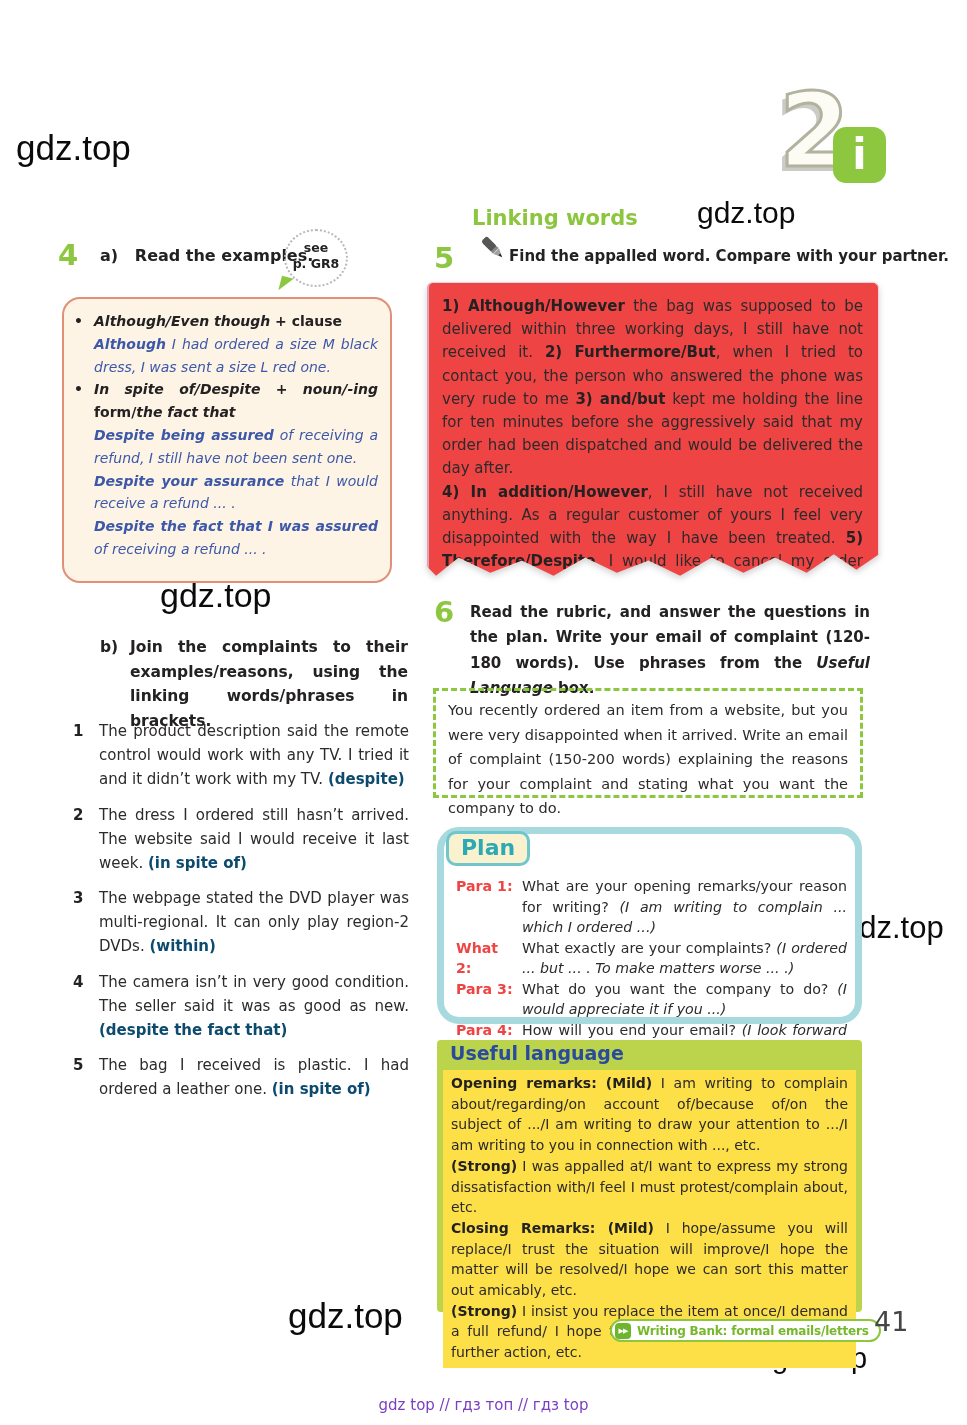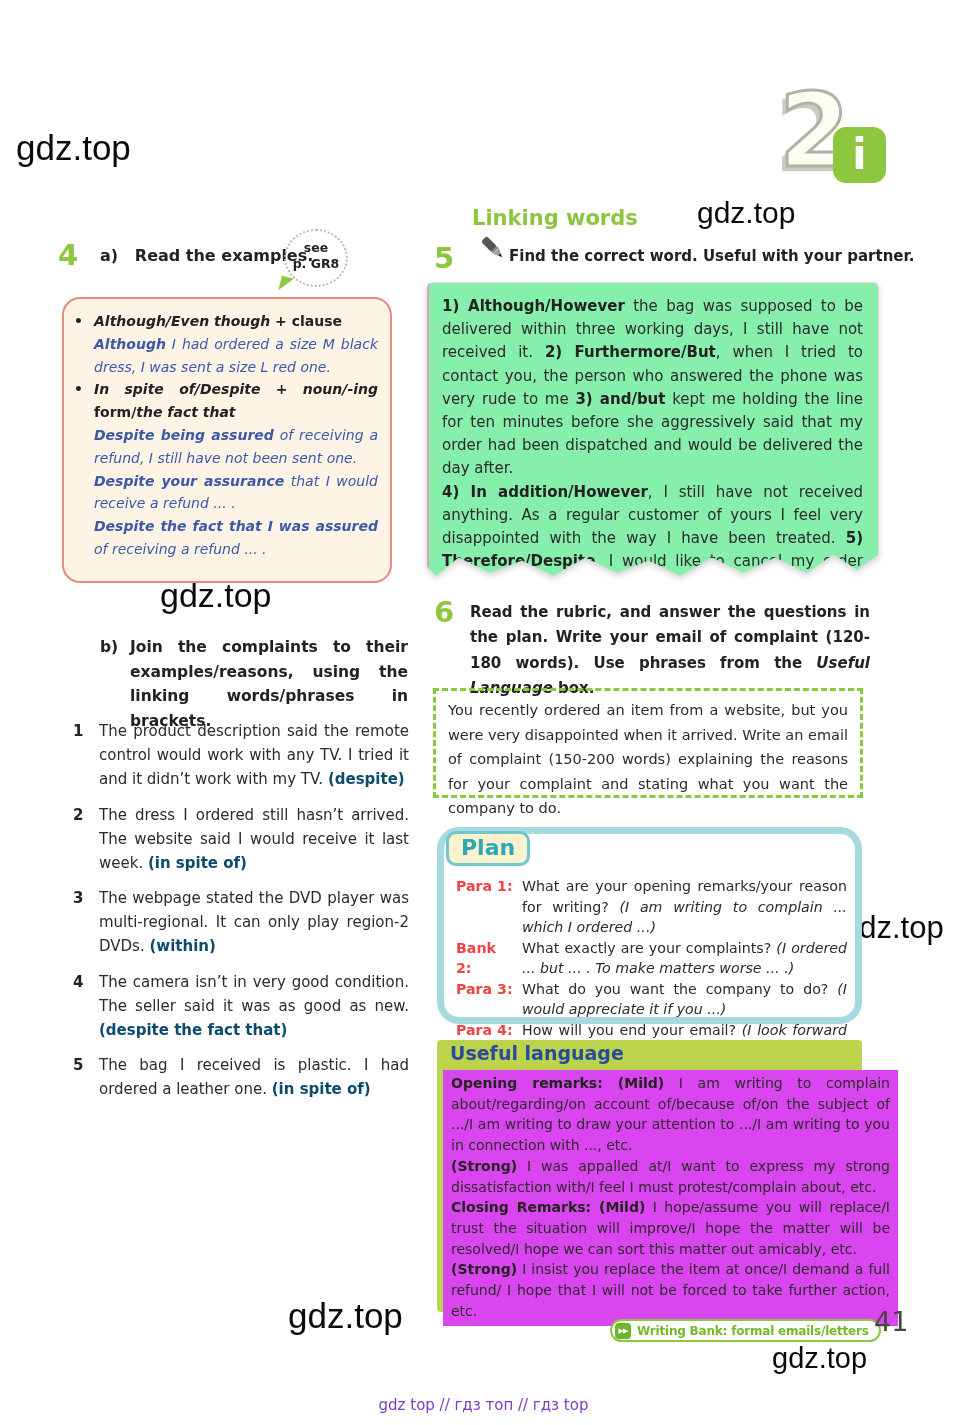--- a/index.html
+++ b/index.html
@@ -42,21 +42,21 @@
   .complaints{position:absolute;left:73px;top:719px;width:336px;}
   .c-item{display:grid;grid-template-columns:26px 1fr;margin-bottom:11.5px;font-size:15px;line-height:24px;}
   .c-num{font-weight:700;color:#242122;}
   .c-text{text-align:justify;color:#2d2a2b;}
   .c-br{font-weight:700;color:#0c4a6e;}
   
   .pen{position:absolute;left:477px;top:234px;}
   .ex5-text{position:absolute;left:509px;top:247px;font-size:15px;font-weight:700;color:#242122;white-space:nowrap;}
   
   .letter-wrap{position:absolute;left:427px;top:282px;width:452px;height:306px;filter:drop-shadow(0 3px 3px rgba(0,0,0,.18));}
-  .letter{width:100%;height:100%;box-sizing:border-box;background:#86efac;
+  .letter{width:100%;height:100%;box-sizing:border-box;background:#ef4444;
           border-left:2px solid #dfa3b8;border-top:1px solid #ecd3dc;border-right:1px solid #ecd3dc;border-radius:6px 6px 0 0;
           padding:12px 15px 0 13px;font-size:15px;line-height:23.2px;text-align:justify;color:#2d2a2b;
           clip-path:polygon(0 0,100% 0,100% 89%,95% 94%,90% 89%,84% 95%,77% 90%,70% 95%,63% 90%,56% 96%,49% 91%,42% 95%,35% 90%,28% 96%,21% 91%,14% 95%,7% 90%,2% 96%,0 93%);}
   .letter p{margin:0;}
   
   .ex6-text{position:absolute;left:470px;top:600px;width:400px;font-size:15px;font-weight:700;line-height:25.3px;text-align:justify;color:#242122;}
   .ex6-text .bi{color:#242122;}
   
   .rubric{position:absolute;left:433px;top:688px;width:430px;height:110px;box-sizing:border-box;border:3px dashed #8dc63f;
           padding:7px 12px;font-size:14.5px;line-height:24.5px;text-align:justify;color:#2d2a2b;}
@@ -66,21 +66,21 @@
   .plan-tab{position:absolute;left:446px;top:831px;background:#faf2cf;border:3px solid #6fc6cd;border-radius:10px;
         padding:1px 12px 3px;font-size:22px;font-weight:700;color:#2ba9b5;}
   .plan-content{margin-top:42px;padding:0 8px 0 12px;}
   .plan-row{display:grid;grid-template-columns:60px 1fr;column-gap:6px;font-size:14.2px;line-height:20.5px;}
   .plan-label{font-weight:700;color:#ef4444;}
   .plan-q{text-align:justify;color:#2d2a2b;}
   .ital{font-style:italic;}
   
   .useful{position:absolute;left:437px;top:1040px;width:425px;height:272px;background:#bcd44c;border-radius:4px;}
   .useful-head{position:absolute;left:450px;top:1042px;font-size:19px;font-weight:700;color:#2a4a9c;}
-  .useful-inner{position:absolute;left:443px;top:1070px;width:455px;min-height:226px;box-sizing:border-box;background:#d946ef;
+  .useful-inner{position:absolute;left:443px;top:1070px;width:413px;min-height:226px;box-sizing:border-box;background:#fde047;
         padding:3px 8px 5px;font-size:14px;line-height:20.7px;text-align:justify;color:#2d2a2b;}
   .useful-inner p{margin:0;}
   
   .badge{position:absolute;left:610px;top:1319px;height:23px;box-sizing:border-box;display:flex;align-items:center;gap:6px;
         border:2px solid #8dc63f;border-radius:13px;background:#ffffff;padding:0 10px 0 3px;}
   .badge-icon{width:16px;height:16px;background:#6fb52c;border-radius:4px;color:#ffffff;font-size:7px;line-height:16px;
         text-align:center;letter-spacing:-1px;}
   .badge-label{font-size:12px;font-weight:700;color:#76b82c;white-space:nowrap;letter-spacing:-0.2px;}
   .page-num{position:absolute;left:864px;top:1306px;font-size:27px;color:#454545;margin-left:10px;}
   .footer{position:absolute;left:0;right:0;top:1396px;text-align:center;font-size:15px;color:#7a3fc2;}
@@ -164,21 +164,21 @@
   <div class="sec-head" style="left:472px;top:206px;">Linking words</div>
   <div class="ex-num" style="left:434px;top:244px;">5</div>
   <svg class="pen" width="32" height="30" viewBox="0 0 32 30">
     <g transform="rotate(-45 16 14)">
       <rect x="12" y="1" width="8" height="15" rx="2.5" fill="#565656"></rect>
       <rect x="12" y="15" width="8" height="3" fill="#8a8a8a"></rect>
       <polygon points="12,18.5 20,18.5 16,27" fill="#a0a0a0"></polygon>
       <polygon points="14.7,23 17.3,23 16,27" fill="#1e1e1e"></polygon>
     </g>
   </svg>
-  <div class="ex5-text">Find the correct word. Useful with your partner.</div>
+  <div class="ex5-text">Find the appalled word. Compare with your partner.</div>
 
   <div class="letter-wrap">
     <div class="letter">
       <p><span class="bld">1) Although/However</span><span> the bag was supposed to be delivered within three working days, I still have not received it. </span><span class="bld">2) Furthermore/But</span><span>, when I tried to contact you, the person who answered the phone was very rude to me </span><span class="bld">3) and/but</span><span> kept me holding the line for ten minutes before she aggressively said that my order had been dispatched and would be delivered the day after.</span></p>
       <p><span class="bld">4) In addition/However</span><span>, I still have not received anything. As a regular customer of yours I feel very disappointed with the way I have been treated. </span><span class="bld">5) Therefore/Despite</span><span>, I would like to cancel my order and I also expect to receive a written apology.</span></p>
     </div>
   </div>
 
   <div class="ex-num" style="left:434px;top:598px;">6</div>
   <div class="ex6-text">
@@ -189,21 +189,21 @@
     <span>You recently ordered an item from a website, but you were very disappointed when it arrived. Write an email of complaint (150-200 words) explaining the reasons for your complaint and stating what you want the company to do.</span>
   </div>
 
   <div class="plan">
     <div class="plan-content">
       <div class="plan-row">
         <span class="plan-label">Para 1:</span>
         <span class="plan-q"><span>What are your opening remarks/your reason for writing? </span><span class="ital">(I am writing to complain ... which I ordered ...)</span></span>
       </div>
       <div class="plan-row">
-        <span class="plan-label">Bank 2:</span>
+        <span class="plan-label">What 2:</span>
         <span class="plan-q"><span>What exactly are your complaints? </span><span class="ital">(I ordered ... but ... . To make matters worse ... .)</span></span>
       </div>
       <div class="plan-row">
         <span class="plan-label">Para 3:</span>
         <span class="plan-q"><span>What do you want the company to do? </span><span class="ital">(I would appreciate it if you ...)</span></span>
       </div>
       <div class="plan-row">
         <span class="plan-label">Para 4:</span>
         <span class="plan-q"><span>How will you end your email? </span><span class="ital">(I look forward to ... .)</span></span>
       </div>

